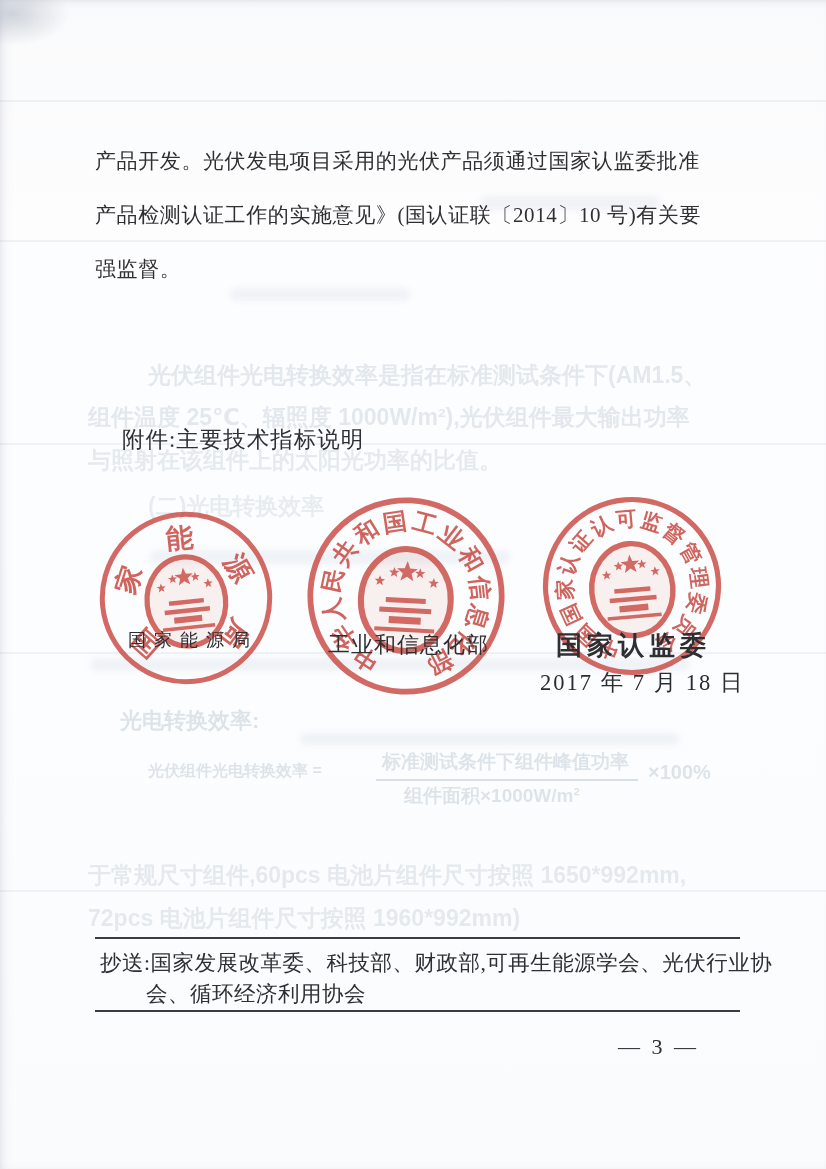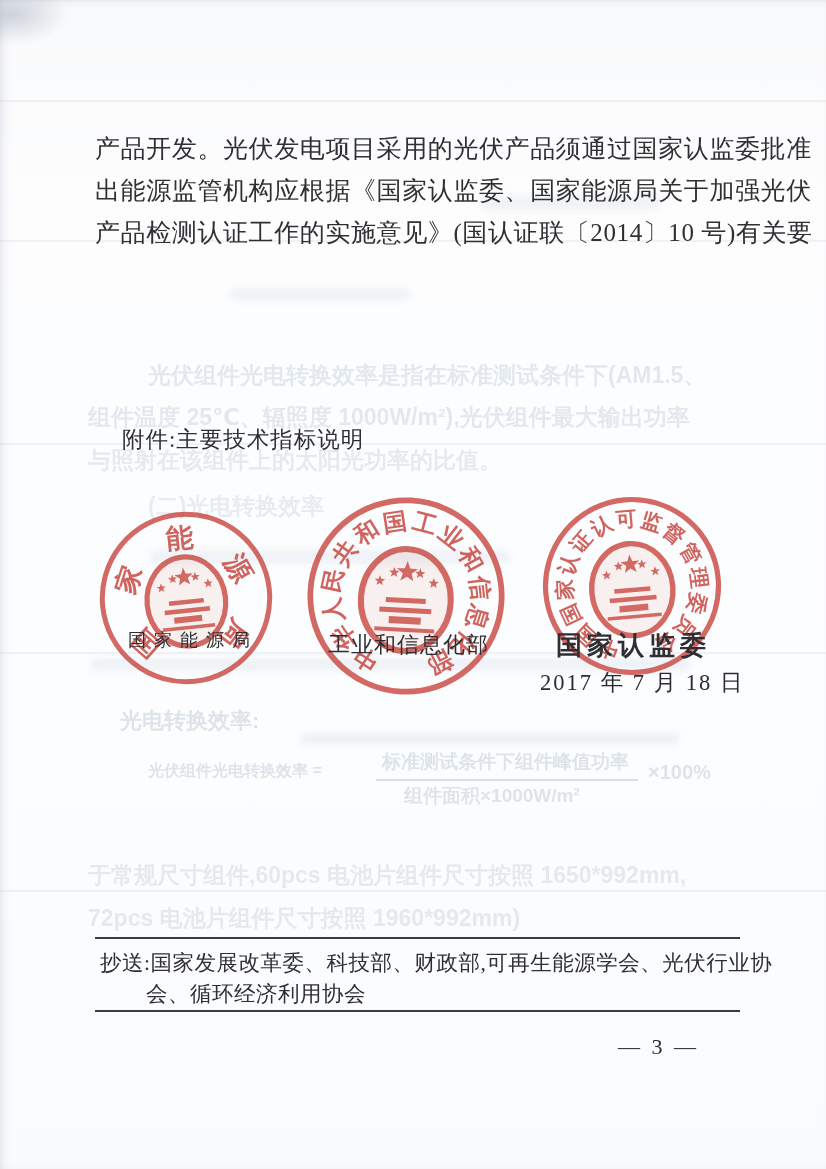--- a/index.html
+++ b/index.html
@@ -7,21 +7,21 @@
     position:relative;width:826px;height:1169px;overflow:hidden;
     background:linear-gradient(180deg,#f9fafb 0%,#fdfdfe 18%,#fcfdfe 60%,#fafbfc 100%);
     font-family:"Liberation Serif","DejaVu Serif",serif;
     box-shadow:inset 6px 0 14px -8px rgba(120,135,155,.35), inset 0 6px 12px -9px rgba(120,135,155,.3);
   }
   .streak{position:absolute;left:0;width:826px;height:2px;background:rgba(150,168,186,.13);}
   .smudge{position:absolute;background:rgba(130,150,175,.10);filter:blur(3px);border-radius:6px;}
   .corner-blot{position:absolute;left:0;top:0;width:70px;height:46px;
     background:radial-gradient(ellipse at 18% 30%,rgba(95,110,135,.28),rgba(95,110,135,0) 70%);}
   .body-text{position:absolute;left:95px;top:128px;width:652px;color:#303034;}
-  .body-text .line{height:42px;line-height:42px;font-size:25px;letter-spacing:.6px;white-space:nowrap;}
+  .body-text .line{height:42px;line-height:42px;font-size:21px;letter-spacing:.6px;white-space:nowrap;margin-top:12px;}
   .attachment{position:absolute;left:122px;top:424px;font-size:22.5px;letter-spacing:1px;color:#303034;white-space:nowrap;}
   .ghost-layer{position:absolute;inset:0;pointer-events:none;}
   .ghost{position:absolute;font-weight:bold;color:#7e96ab;filter:blur(.6px);white-space:nowrap;font-family:"Liberation Sans","DejaVu Sans",sans-serif;}
   .ghost-bar{position:absolute;height:2px;background:#7e96ab;filter:blur(.5px);}
   .seal{position:absolute;opacity:.9;}
   .sig{position:absolute;color:#2f2f33;white-space:nowrap;z-index:5;}
   .date-line{position:absolute;left:540px;top:667px;font-size:22.5px;letter-spacing:2px;color:#2c2c30;z-index:5;white-space:nowrap;}
   .rule{position:absolute;left:95px;width:645px;height:2px;background:#3b3b40;}
   .cc1{position:absolute;left:100px;top:948px;font-size:21.5px;letter-spacing:.5px;color:#2f2f33;white-space:nowrap;text-align:right;}
   .cc2{position:absolute;left:146px;top:979px;font-size:21.5px;letter-spacing:.5px;color:#2f2f33;white-space:nowrap;}
@@ -54,22 +54,22 @@
       <div class="ghost-bar" style="left: 376px; top: 779px; width: 262px; opacity: 0.28;"></div>
       <div class="smudge" style="left: 480px; top: 196px; width: 180px; height: 14px;"></div>
       <div class="smudge" style="left: 230px; top: 288px; width: 180px; height: 13px;"></div>
       <div class="smudge" style="left: 150px; top: 550px; width: 360px; height: 14px;"></div>
       <div class="smudge" style="left: 90px; top: 658px; width: 600px; height: 13px;"></div>
       <div class="smudge" style="left: 300px; top: 733px; width: 380px; height: 12px;"></div>
     </div>
 
   <div class="body-text">
     <div class="line">产品开发。光伏发电项目采用的光伏产品须通过国家认监委批准</div>
-    <div class="line">出能源监管机构应根据《国家认监委、国家能源局关于加强光伏</div>
     <div class="line">产品检测认证工作的实施意见》(国认证联〔2014〕10 号)有关要</div>
+    <div class="line">强监督。</div>
   </div>
 
   <div class="attachment">附件:主要技术指标说明</div>
 
   <div id="seal-slot-0" class="seal" style="left: 95px; top: 507px;"><svg viewBox="-100 -100 200 200" width="182" height="182" style="transform: rotate(-6deg);">
         <circle r="92" fill="none" stroke="#c6423b" stroke-width="5.5" opacity="0.88"></circle>
         <g transform="rotate(-132.5)">
           <text x="0" y="-56" text-anchor="middle" font-size="30" font-weight="600" fill="#c6423b" opacity="0.9" font-family="&quot;Liberation Serif&quot;,&quot;DejaVu Serif&quot;,serif">国</text>
         </g>
         <g transform="rotate(-66.25)">

